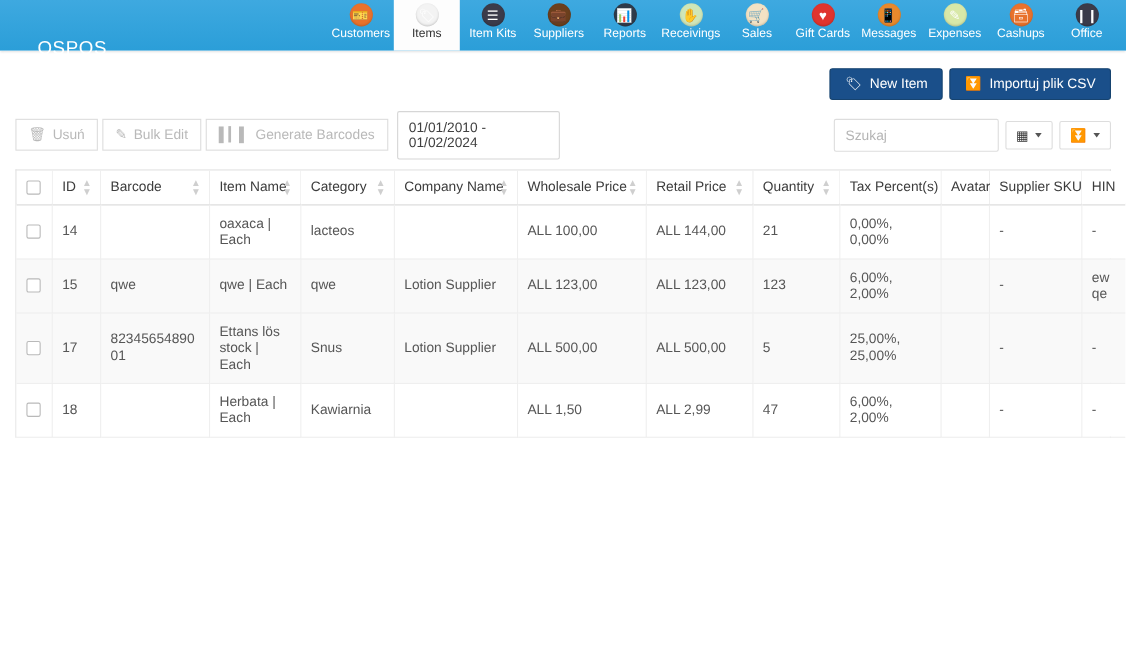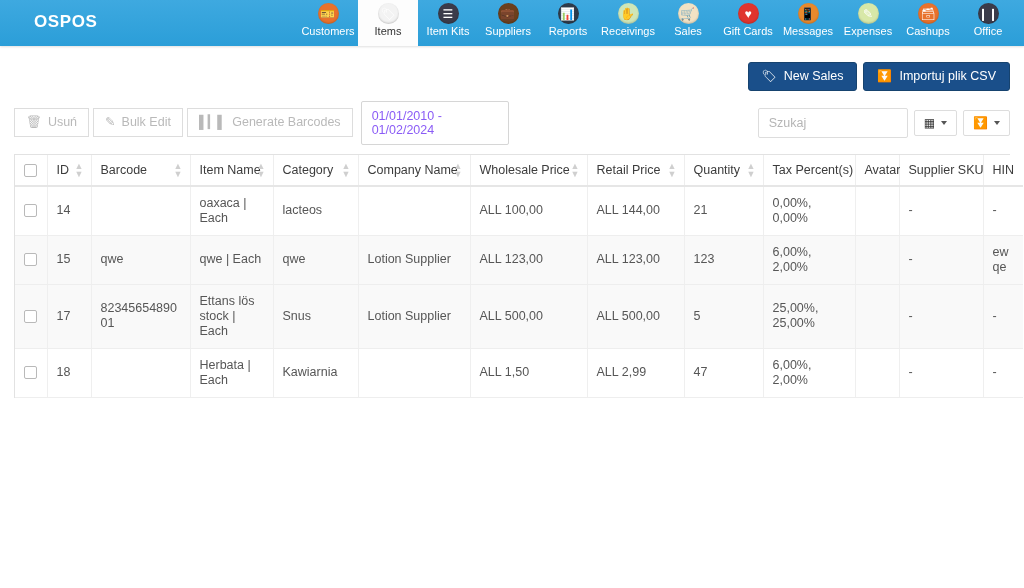--- a/index.html
+++ b/index.html
@@ -17,24 +17,25 @@
     position: relative;
     height: 46px;
     background: linear-gradient(to bottom, #3ea9e0 0%, #2b9ed8 100%);
     display: flex;
     align-items: flex-start;
     box-shadow: 0 1px 2px rgba(0,0,0,.12);
   }
   .brand {
     color: #ffffff;
     font-size: 17px;
-    font-weight: bold;
+    font-weight: normal;
     letter-spacing: .6px;
     padding: 12px 0 0 34px;
     white-space: nowrap;
+    margin-top: 22px;
   }
   .nav-items {
     margin-left: auto;
     display: flex;
     align-items: stretch;
     height: 46px;
     padding-right: 6px;
   }
   .nav-item {
     width: 60px;
@@ -117,21 +118,21 @@
     line-height: 1;
     white-space: nowrap;
     cursor: default;
   }
   .tb-btn + .tb-btn { margin-left: 4px; }
   .tb-date {
     margin-left: 8px;
     border: 1px solid #d6d6d6;
     background: #fff;
     font-size: 12.5px;
-    color: #8b5cf6;
+    color: #404040;
     padding: 7px 10px;
     width: 148px;
     border-radius: 2px;
   }
   .tb-select {
     margin-left: 8px;
     border: 1px solid #dddddd;
     background: #fff;
     font-size: 12.5px;
     color: #555;
@@ -294,21 +295,21 @@
         <span class="lbl">Office</span>
       </div>
     </div>
 </div>
 
 <div class="content">
 
   <div class="toprow">
     <div class="btn-primary">
       <span class="g">🏷</span>
-      <span>New Sales</span>
+      <span>New Item</span>
     </div>
     <div class="btn-primary">
       <span class="g">⏬</span>
       <span>Importuj plik CSV</span>
     </div>
   </div>
 
   <div class="toolbar">
     <div class="tb-btn">
       <span>🗑</span>

